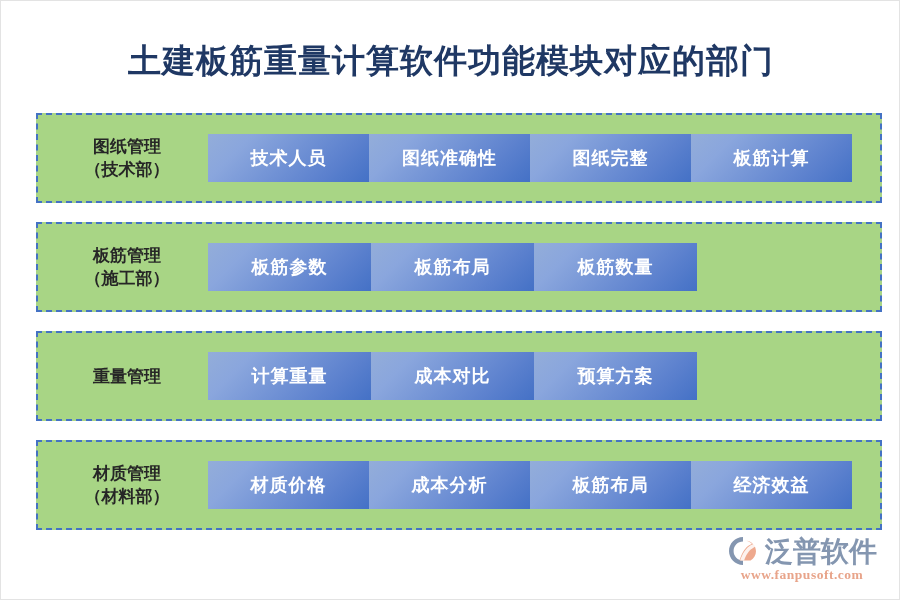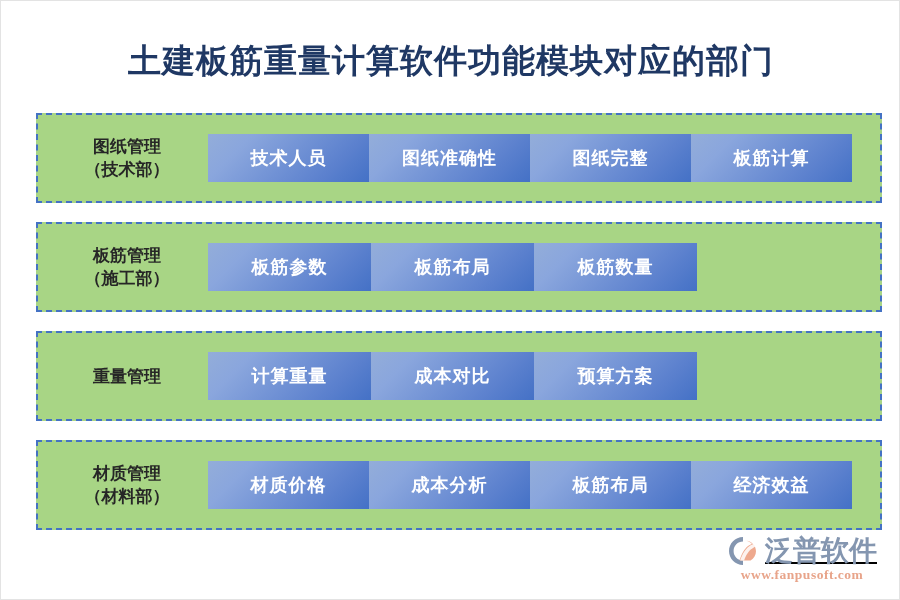--- a/index.html
+++ b/index.html
@@ -101,22 +101,21 @@
   .logo {
     position: absolute;
     right: 22px;
     bottom: 16px;
     display: flex;
     flex-direction: column;
     align-items: center;
   }
   .logo-top {
     display: flex;
-    align-items: center;
-    text-decoration: underline;
+    align-items: flex-end;
   }
   .logo-mark {
     width: 34px;
     height: 32px;
     margin-right: 4px;
   }
   .logo-name {
     font-family: "Liberation Serif", "DejaVu Serif", serif;
     font-size: 28px;
     font-weight: bold;

